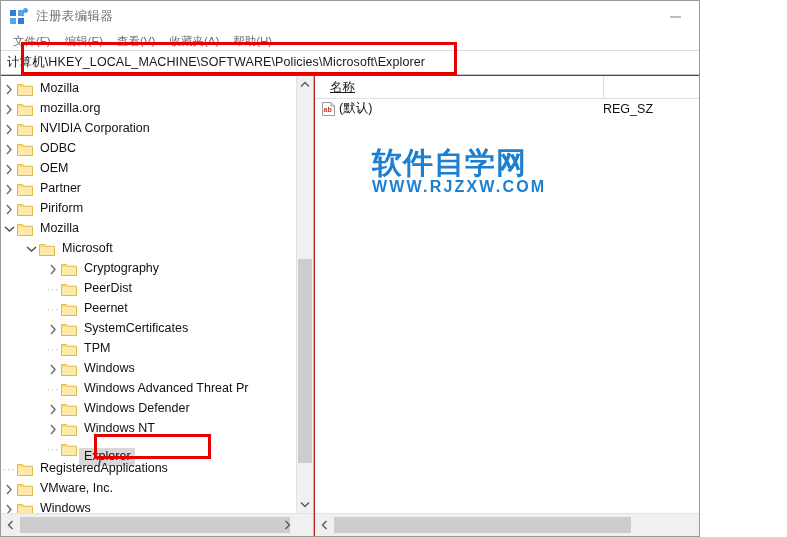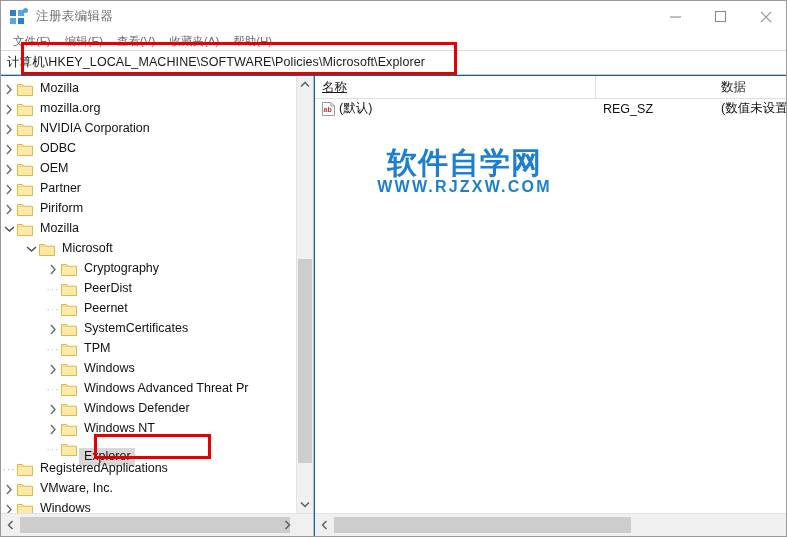--- a/index.html
+++ b/index.html
@@ -11,23 +11,23 @@
     width: 787px;
     height: 537px;
     overflow: hidden;
     font-family: "Liberation Sans", "DejaVu Sans", sans-serif;
     font-size: 12px;
     color: #000000;
     -webkit-font-smoothing: antialiased;
   }
   .window {
     position: relative;
-    width: 787px;
+    width: 700px;
     height: 537px;
-    background: #0369a1;
+    background: #b91c1c;
     box-sizing: border-box;
     border: 1px solid #9a9a9a;
     overflow: hidden;
   }
 
   
   .titlebar {
     position: absolute;
     left: 0; top: 0;
     width: 787px;
@@ -315,21 +315,20 @@
     flex: 0 0 auto;
   }
   .ab-icon svg { display: block; }
 
   
   .watermark {
     position: absolute;
     left: 57px;
     top: 49px;
     width: 185px;
-    text-align: center;
     pointer-events: none;
   }
   .wm-main {
     font-size: 30px;
     font-weight: bold;
     color: #1c7fd0;
     letter-spacing: 1px;
     line-height: 32px;
     white-space: nowrap;
   }
@@ -763,21 +762,21 @@
           <svg width="7" height="10" viewBox="0 0 7 10" aria-hidden="true">
             <polyline points="1.5,1 5.5,5 1.5,9" fill="none" stroke="#5a5a5a" stroke-width="1.4"></polyline>
           </svg>
         </div>
       </div>
     </div>
 
     <div class="list-pane">
 
       <div class="list-header" id="list-header">
-          <div class="hcell" style="left: 0px; width: 281px; text-decoration: underline;">名称</div>
+          <div class="hcell" style="left: 8px; width: 281px; text-decoration: underline;">名称</div>
           <div class="hcell" style="left: 399px; width: 74px;">数据</div>
         </div>
 
       <div class="list-body">
         <div class="list-row">
           <div class="cell" style="left:281px;width:118px;padding-left:7px;">REG_SZ</div>
           <div class="cell" style="left:0;width:281px;padding-left:7px;">
             <span class="ab-icon">
               <svg width="13" height="14" viewBox="0 0 13 14" aria-hidden="true">
                 <path d="M0.5 0.5 H9 L12.5 4 V13.5 H0.5 Z" fill="#ffffff" stroke="#9b9b9b" stroke-width="1"></path>

